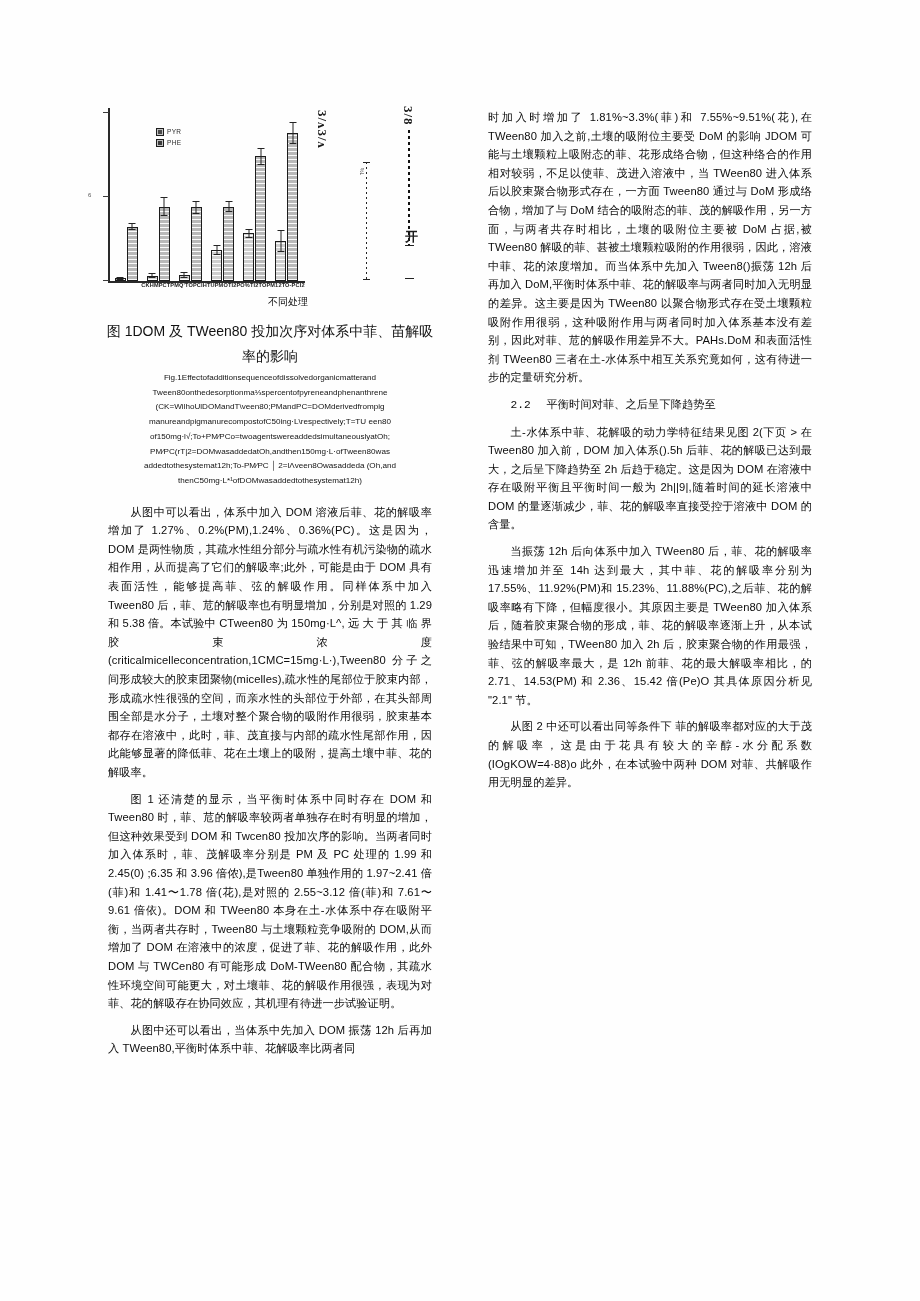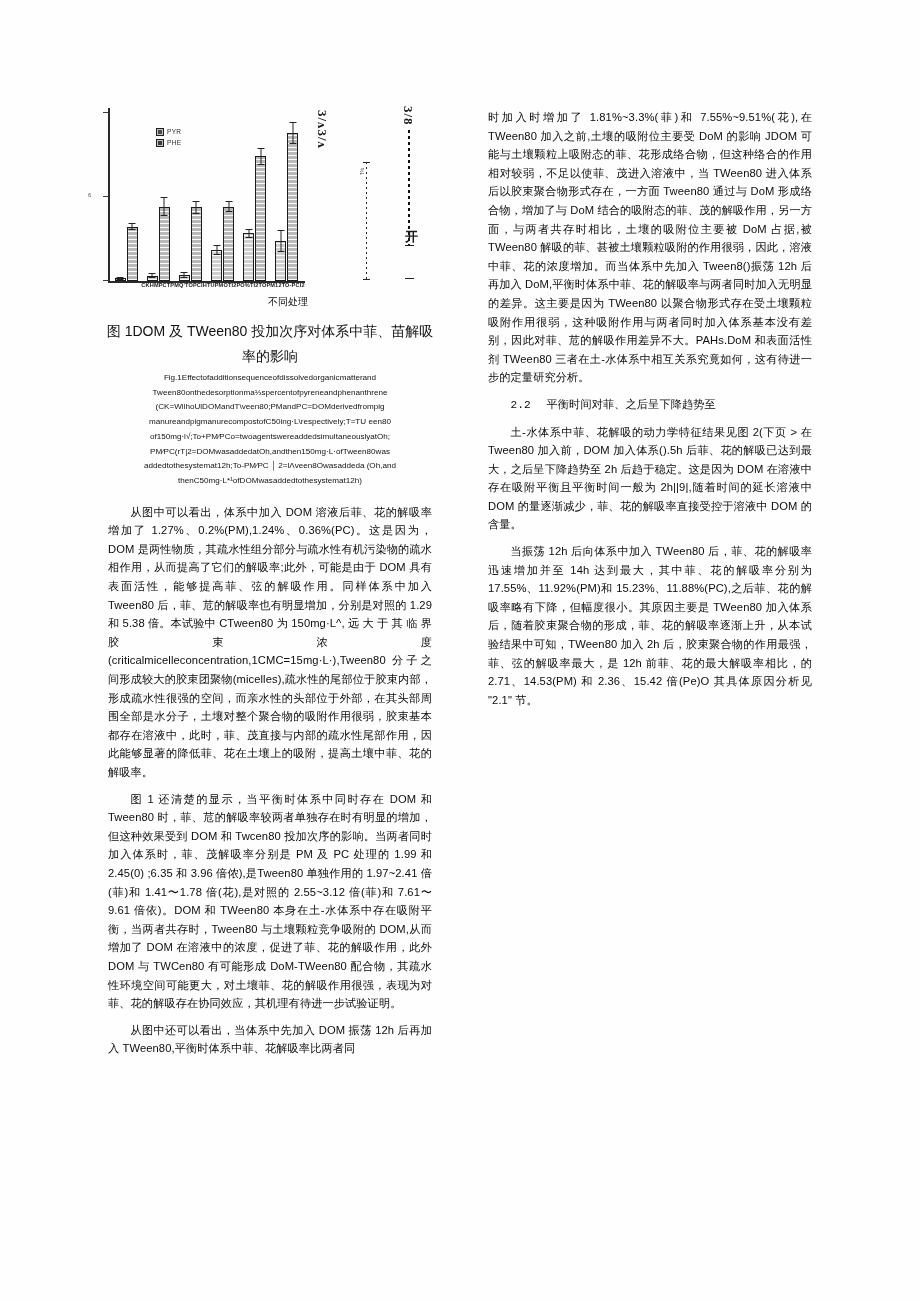--- a/index.html
+++ b/index.html
@@ -392,17 +392,18 @@
     <div class="body-text">
       <p class="noindent">时加入时增加了 1.81%~3.3%(菲)和 7.55%~9.51%(花),在 TWeen80 加入之前,土壤的吸附位主要受 DoM 的影响 JDOM 可能与土壤颗粒上吸附态的菲、花形成络合物，但这种络合的作用相对较弱，不足以使菲、茂进入溶液中，当 TWeen80 进入体系后以胶束聚合物形式存在，一方面 Tween80 通过与 DoM 形成络合物，增加了与 DoM 结合的吸附态的菲、茂的解吸作用，另一方面，与两者共存时相比，土壤的吸附位主要被 DoM 占据,被 TWeen80 解吸的菲、甚被土壤颗粒吸附的作用很弱，因此，溶液中菲、花的浓度增加。而当体系中先加入 Tween8()振荡 12h 后再加入 DoM,平衡时体系中菲、花的解吸率与两者同时加入无明显的差异。这主要是因为 TWeen80 以聚合物形式存在受土壤颗粒吸附作用很弱，这种吸附作用与两者同时加入体系基本没有差别，因此对菲、苊的解吸作用差异不大。PAHs.DoM 和表面活性剂 TWeen80 三者在土-水体系中相互关系究竟如何，这有待进一步的定量研究分析。</p>
 
       <p class="sec-head">
         <span class="sec-num">2.2</span><span>平衡时间对菲、之后呈下降趋势至</span>
       </p>
 
       <div>
           <p>土-水体系中菲、花解吸的动力学特征结果见图 2(下页 &gt; 在 Tween80 加入前，DOM 加入体系().5h 后菲、花的解吸已达到最大，之后呈下降趋势至 2h 后趋于稳定。这是因为 DOM 在溶液中存在吸附平衡且平衡时间一般为 2h||9|,随着时间的延长溶液中 DOM 的量逐渐减少，菲、花的解吸率直接受控于溶液中 DOM 的含量。</p>
           <p>当振荡 12h 后向体系中加入 TWeen80 后，菲、花的解吸率迅速增加并至 14h 达到最大，其中菲、花的解吸率分别为 17.55%、11.92%(PM)和 15.23%、11.88%(PC),之后菲、花的解吸率略有下降，但幅度很小。其原因主要是 TWeen80 加入体系后，随着胶束聚合物的形成，菲、花的解吸率逐渐上升，从本试验结果中可知，TWeen80 加入 2h 后，胶束聚合物的作用最强，菲、弦的解吸率最大，是 12h 前菲、花的最大解吸率相比，的 2.71、14.53(PM) 和 2.36、15.42 倍(Pe)O 其具体原因分析见 "2.1" 节。</p>
+          <p>从图 2 中还可以看出同等条件下 菲的解吸率都对应的大于茂的解吸率，这是由于花具有较大的辛醇-水分配系数(IOgKOW=4·88)o 此外，在本试验中两种 DOM 对菲、共解吸作用无明显的差异。</p>
         </div>
     </div>
   </div>
 
 </div>
 
 </body></html>

